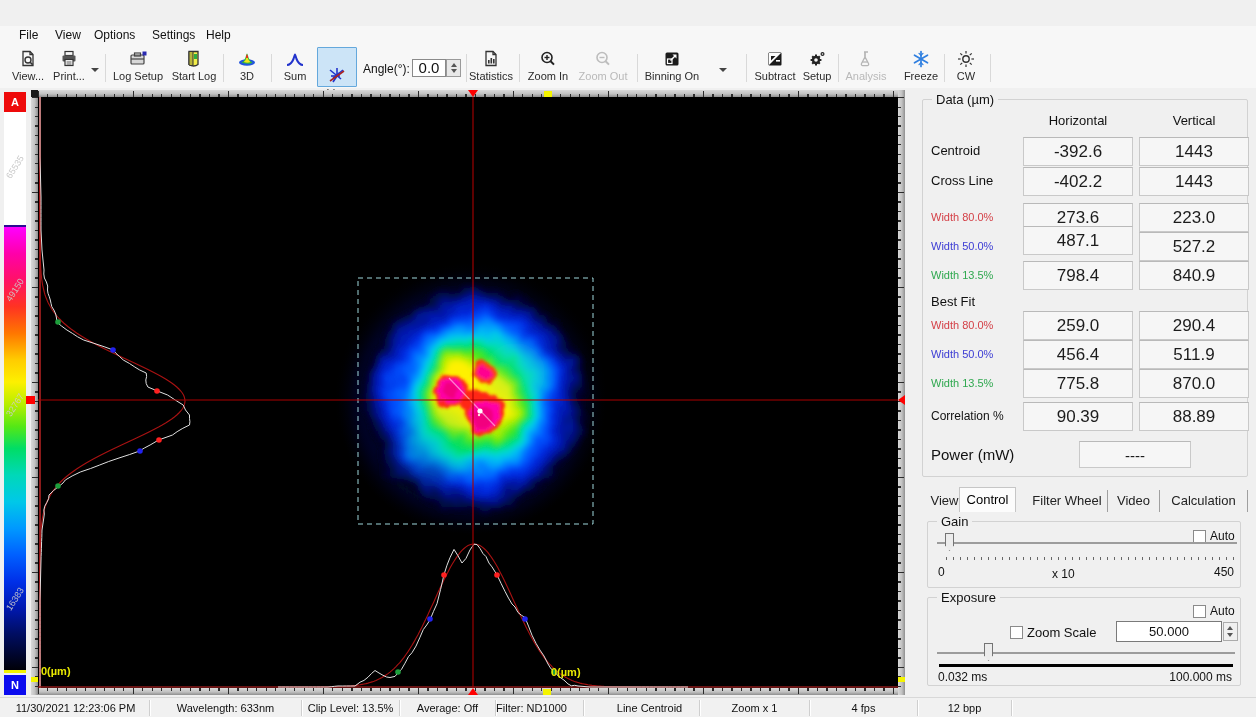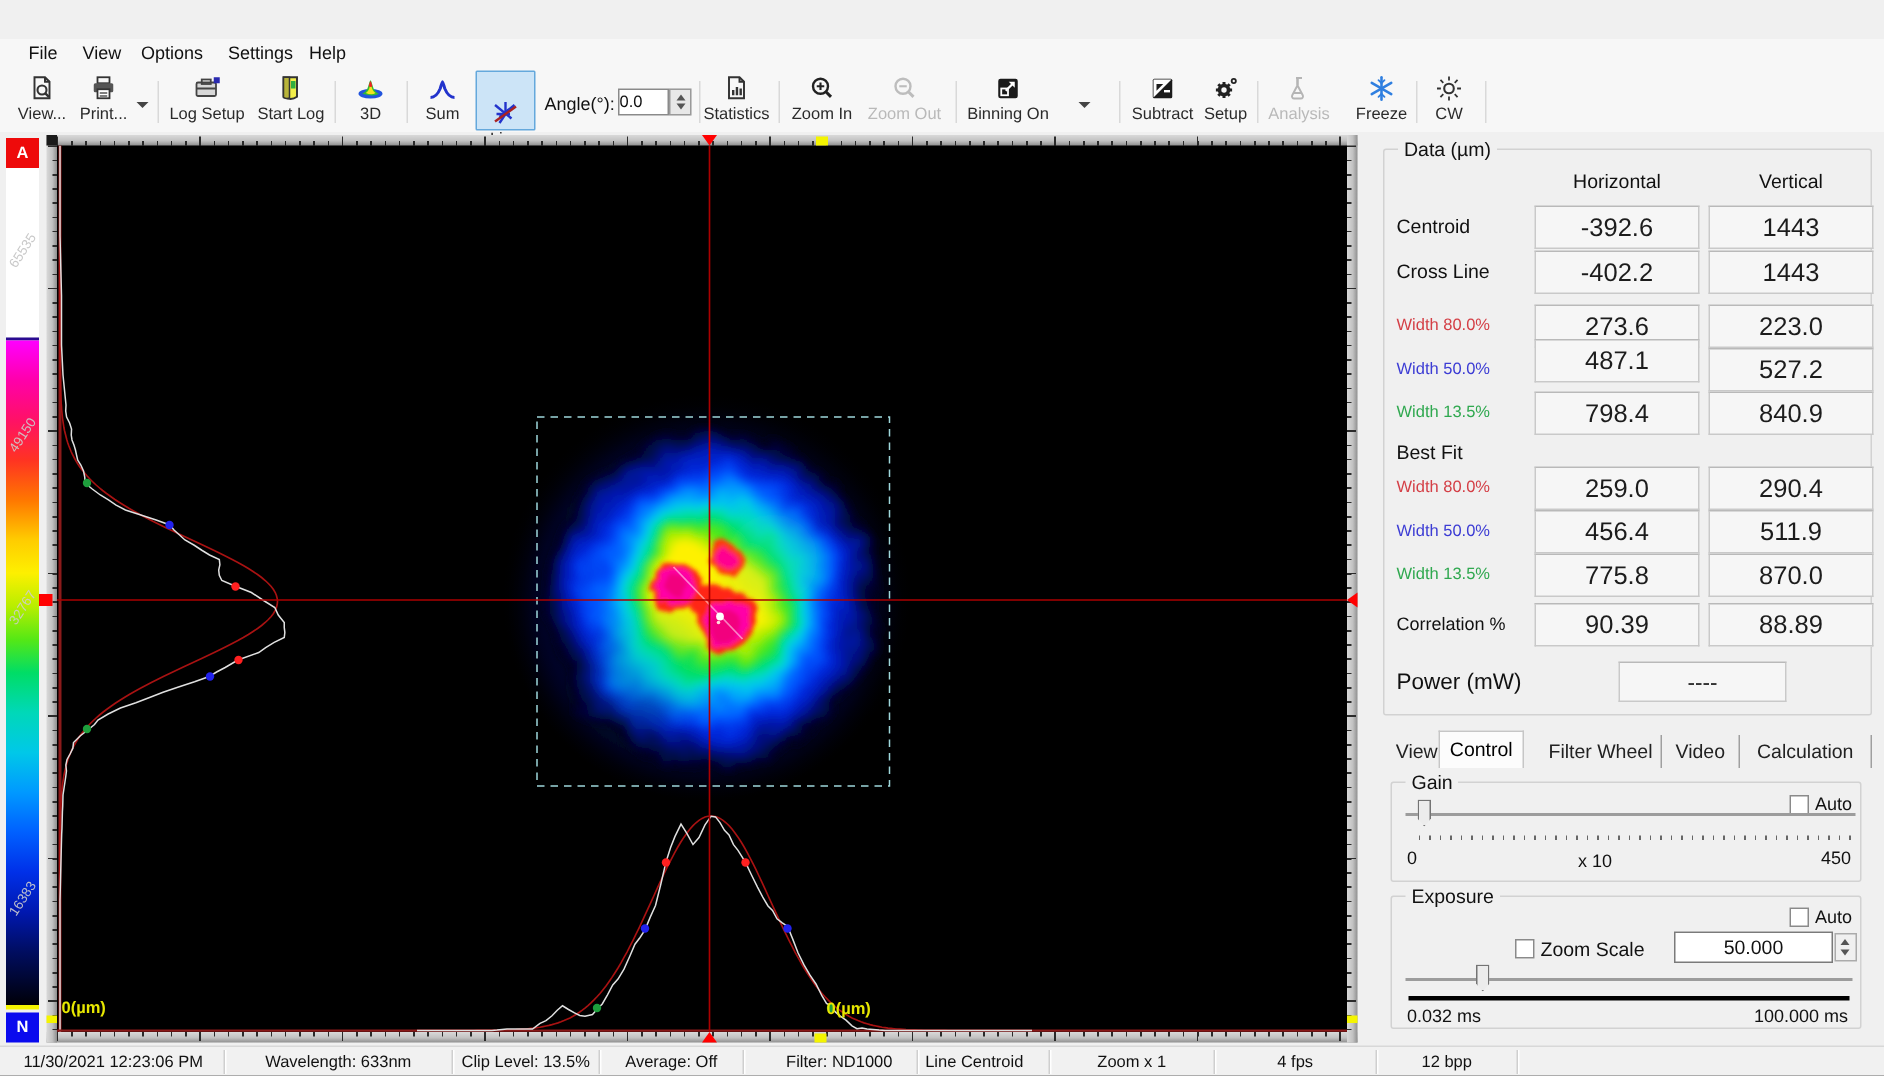--- a/index.html
+++ b/index.html
@@ -25,21 +25,21 @@
   
   .toolbar { position:absolute; left:0; top:46px; width:1256px; height:42px; background:#f7f7f7; }
   .tbtn { position:absolute; top:3px; height:36px; text-align:center; }
   .tbtn .ticon { height:20px; display:flex; align-items:center; justify-content:center; }
   .tbtn .tlabel { font-size:11px; color:#2b2b2b; margin-top:1px; white-space:nowrap; }
   .tbtn.disabled .tlabel { color:#b9b9b9; }
   .tbtn.active { background:#cce4f7; border:1px solid #64a8dc; border-radius:1px; top:1px; height:40px; padding-top:18px; }
   .tsep { position:absolute; top:8px; width:1px; height:28px; background:#d9d9d9; }
   .drop-arrow { position:absolute; top:22px; width:0; height:0; border-left:4px solid transparent; border-right:4px solid transparent; border-top:4px solid #444; }
   .angle-label { position:absolute; left:363px; top:16px; font-size:12px; color:#111; }
-  .angle-spin { position:absolute; left:412px; top:13px; width:34px; height:18px; background:#fff; border:1px solid #8a8a8a; font-size:11px; color:#111; line-height:16px; }
+  .angle-spin { position:absolute; left:412px; top:13px; width:34px; height:18px; background:#fff; border:1px solid #8a8a8a; font-size:15px; color:#111; text-align:center; line-height:16px; }
   .spin-btns { position:absolute; left:446px; top:13px; width:15px; height:18px; border:1px solid #9a9a9a; background:#e8e8e8; }
   .spin-btns:before { content:""; position:absolute; left:4px; top:3px; border-left:3px solid transparent; border-right:3px solid transparent; border-bottom:4px solid #555; }
   .spin-btns:after { content:""; position:absolute; left:4px; bottom:3px; border-left:3px solid transparent; border-right:3px solid transparent; border-top:4px solid #555; }
 
   
   .colorbar { position:absolute; left:4px; top:92px; width:22px; }
   .cb-a { position:absolute; left:0; top:0; width:22px; height:20px; background:#ee0a0a; color:#fff; font-size:11px; font-weight:bold; text-align:center; line-height:20px; }
   .cb-white { position:absolute; left:0; top:20px; width:22px; height:113px; background:#fff; }
   .cb-mark { position:absolute; left:0; top:133px; width:22px; height:2px; background:#2a0b91; }
   .cb-grad { position:absolute; left:0; top:135px; width:22px; height:443px;
@@ -585,20 +585,20 @@
       <div class="rangelab" style="left:10px;top:72px">0.032 ms</div>
       <div class="rangelab" style="right:8px;top:72px">100.000 ms</div>
     </div>
   </div>
 
   <div class="statusbar">
     <div class="scell" style="left:2px;width:148px">11/30/2021 12:23:06 PM</div>
     <div class="scell" style="left:150px;width:152px">Wavelength: 633nm</div>
     <div class="scell" style="left:302px;width:98px">Clip Level: 13.5%</div>
     <div class="scell" style="left:400px;width:96px">Average: Off</div>
-    <div class="scell" style="left:508px;width:104px">Filter: ND1000</div>
+    <div class="scell" style="left:480px;width:104px">Filter: ND1000</div>
     <div class="scell" style="left:600px;width:100px">Line Centroid</div>
     <div class="scell" style="left:700px;width:110px">Zoom x 1</div>
     <div class="scell" style="left:810px;width:108px">4 fps</div>
     <div class="scell" style="left:918px;width:94px">12 bpp</div>
   </div>
 
 </div>
 
 </body></html>

